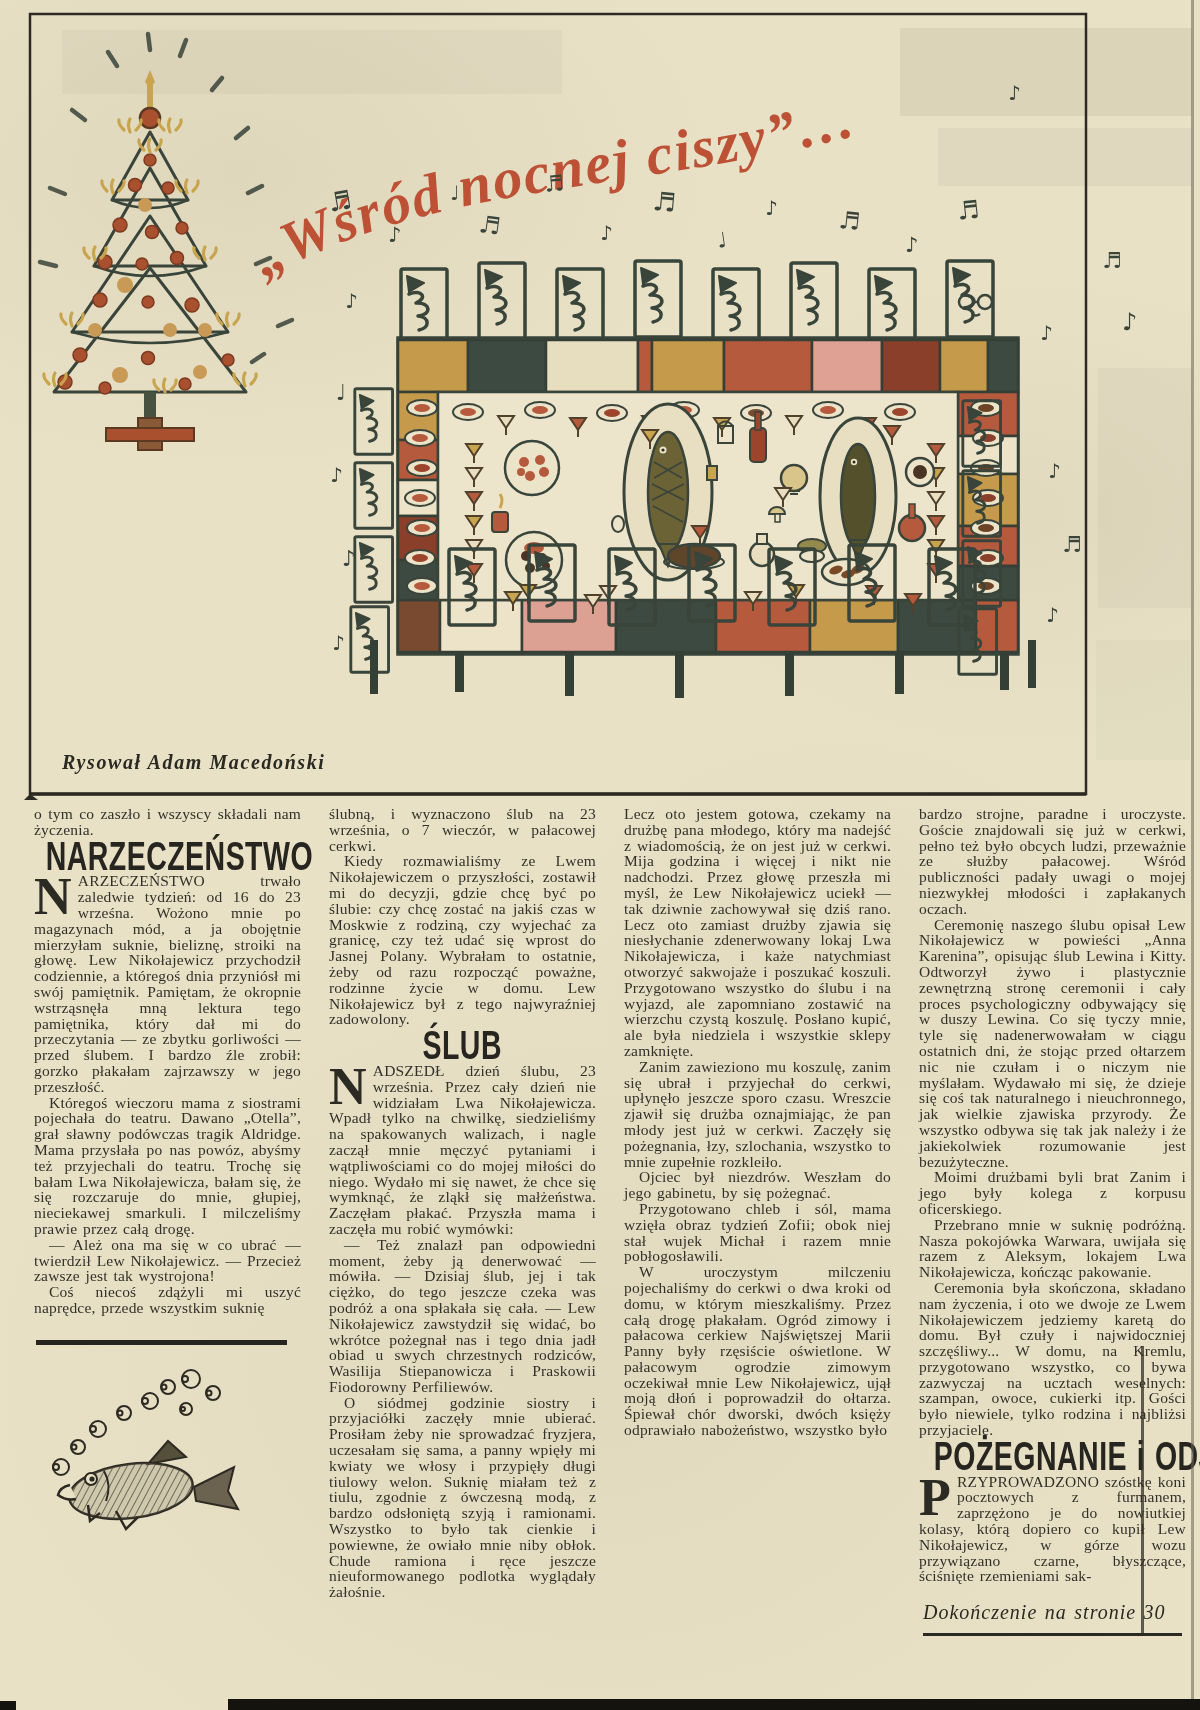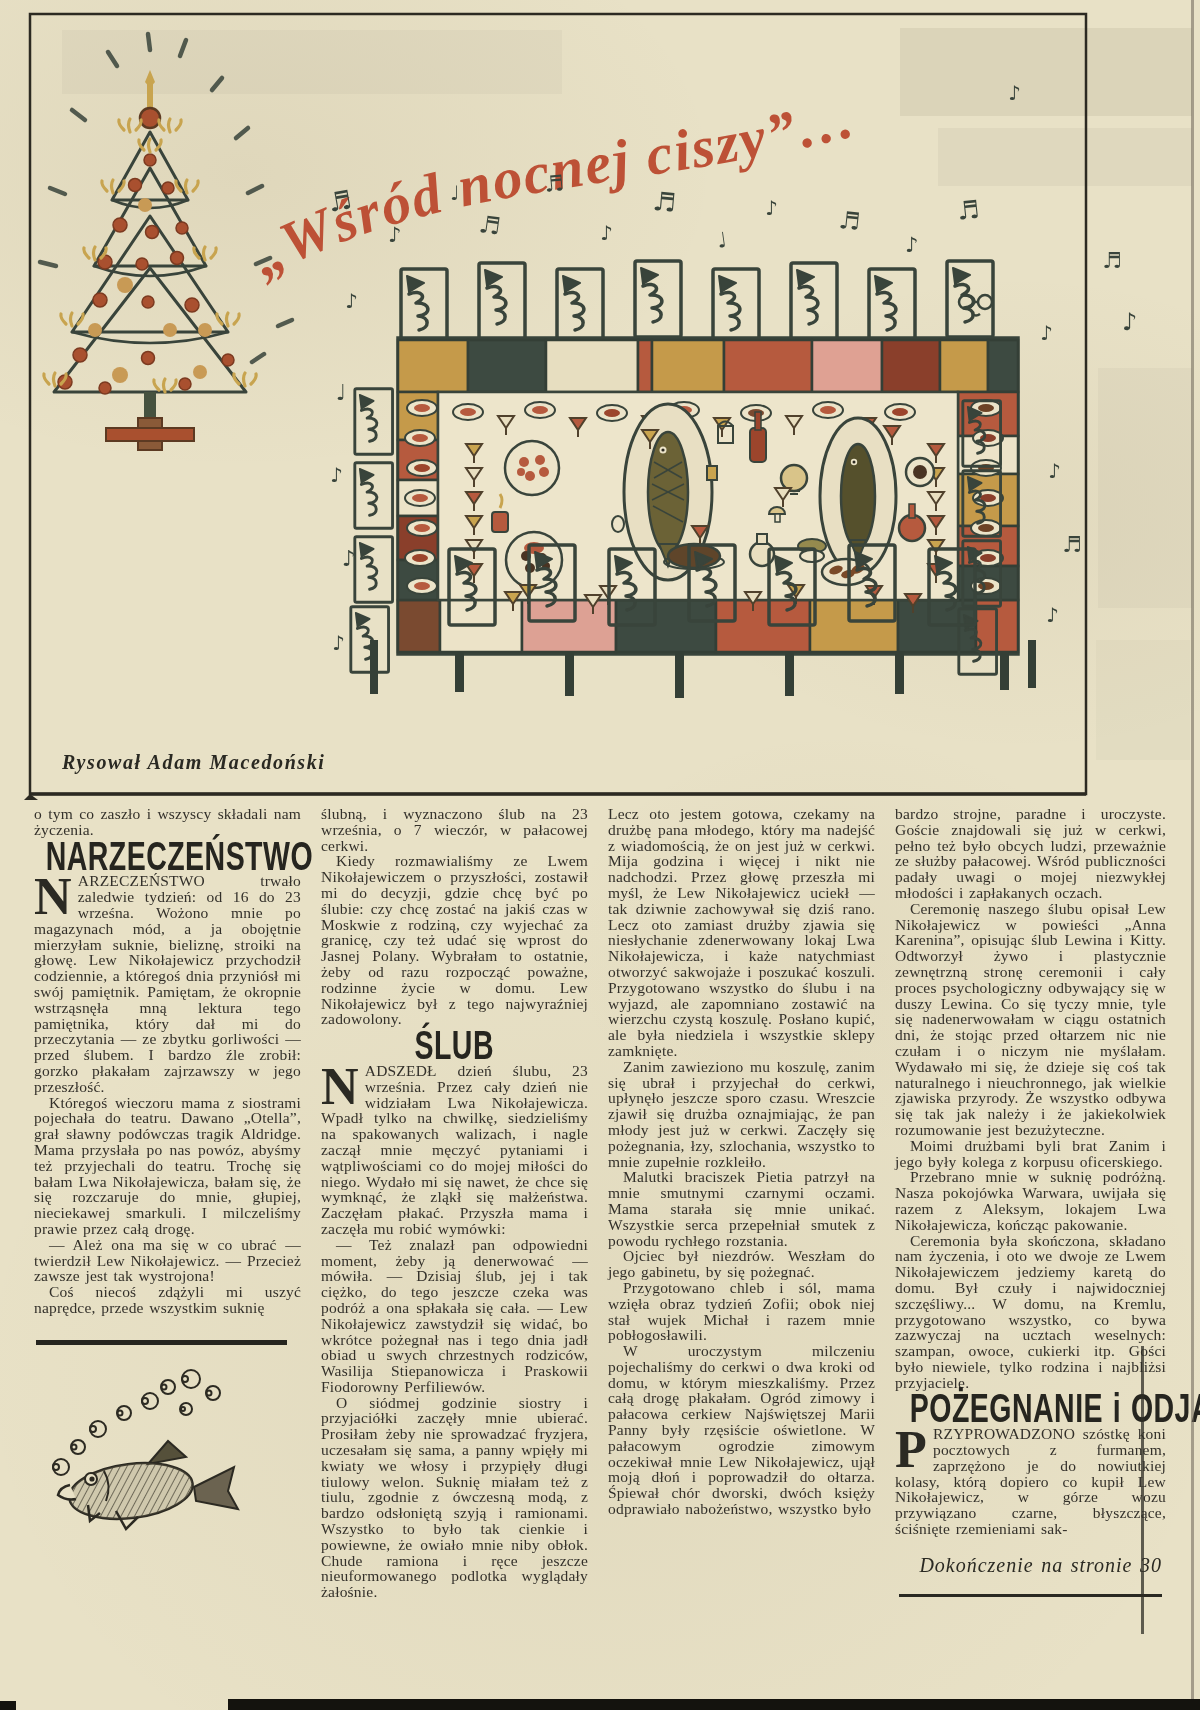--- a/index.html
+++ b/index.html
@@ -8,34 +8,34 @@
     background-color:#e8e1c6;
     background-image:
       radial-gradient(ellipse 800px 500px at 20% 10%, rgba(120,100,60,.08), transparent 60%),
       radial-gradient(ellipse 600px 400px at 85% 30%, rgba(120,100,60,.06), transparent 60%),
       radial-gradient(ellipse 900px 700px at 50% 80%, rgba(110,95,55,.06), transparent 70%),
       radial-gradient(ellipse 400px 300px at 70% 55%, rgba(130,110,70,.05), transparent 70%);
     color:#33302a;}
   .illo{position:absolute;top:0;left:0}
   .caption{position:absolute;top:752px;left:62px;font:700 italic 20px/1 "Liberation Serif",serif;
     letter-spacing:1.6px;color:#2a2922;}
-  .columns{position:absolute;top:806px;left:34px;width:1132px;display:flex;gap:20px;}
+  .columns{position:absolute;top:806px;left:34px;width:1132px;display:flex;gap:28px;}
   .col{flex:0 0 267px;width:267px;font-size:15.5px;line-height:15.8px;text-align:justify;
     letter-spacing:.2px;word-spacing:1.5px;}
   .col4{flex:1}
   .para{margin:0;text-indent:15px;}
   .noindent{text-indent:0}
   .heading{font-family:"Liberation Sans",sans-serif;font-size:31px;font-weight:700;
     text-align:center;letter-spacing:.5px;margin:11px 0 9px;color:#26251f;text-indent:0;}
   .heading .head-inner{display:inline-block;transform:scale(.92,1.32);transform-origin:center;white-space:nowrap}
   .dropcap{float:left;font:700 52px/42px "Liberation Serif",serif;color:#2b2a23;padding:3px 6px 0 0;}
   .rule{height:5px;background:#26251f;margin:24px 14px 0 2px;}
   .fishwrap{margin:14px 0 0 2px}
-  .footer-note{margin:16px 4px 0;text-align:right;font:italic 20px/1.2 "Liberation Serif",serif;
-    color:#2a2922;border-bottom:3px solid #2a2922;padding-bottom:17px;letter-spacing:1px;}
+  .footer-note{margin:16px 4px 0;text-align:left;font:italic 20px/1.2 "Liberation Serif",serif;
+    color:#2a2922;border-bottom:3px solid #2a2922;padding-bottom:9px;letter-spacing:1px;}
   .artifact-rule{position:absolute;left:1141px;top:1346px;width:3px;height:288px;background:#2f2d26;opacity:.75}
   .right-edge{position:absolute;left:1191px;top:0;width:3px;height:1710px;background:#6b6557;opacity:.55}
   .bottom-bar{position:absolute;left:228px;top:1699px;width:972px;height:11px;background:#14130e}
   .bottom-nub{position:absolute;left:0;top:1701px;width:16px;height:9px;background:#14130e}
   
   .ink{stroke:#39443b;fill:none;stroke-width:3;stroke-linecap:round;stroke-linejoin:round}
   .note{fill:#39443b;font-family:"DejaVu Sans",sans-serif}
   .script-title{font:700 italic 58px "Liberation Serif",serif;fill:#bd5136;letter-spacing:2px}
   #chair rect,#chair path{stroke:#39443b;stroke-width:3.5;fill:none;stroke-linejoin:round;stroke-linecap:round}
   #chair .pennant{fill:#39443b;stroke-width:2}
@@ -479,21 +479,20 @@
         <span class="head-inner">ŚLUB</span></h2>
       <p class="para noindent">
         <span class="dropcap">N</span><span>ADSZEDŁ dzień ślubu, 23 września. Przez cały dzień nie widziałam Lwa Nikołajewicza. Wpadł tylko na chwilkę, siedzieliśmy na spakowanych walizach, i nagle zaczął mnie męczyć pytaniami i wątpliwościami co do mojej miłości do niego. Wydało mi się nawet, że chce się wymknąć, że zląkł się małżeństwa. Zaczęłam płakać. Przyszła mama i zaczęła mu robić wymówki:</span></p>
       <p class="para">— Też znalazł pan odpowiedni moment, żeby ją denerwować — mówiła. — Dzisiaj ślub, jej i tak ciężko, do tego jeszcze czeka was podróż a ona spłakała się cała. — Lew Nikołajewicz zawstydził się widać, bo wkrótce pożegnał nas i tego dnia jadł obiad u swych chrzestnych rodziców, Wasilija Stiepanowicza i Praskowii Fiodorowny Perfiliewów.</p>
       <p class="para">O siódmej godzinie siostry i przyjaciółki zaczęły mnie ubierać. Prosiłam żeby nie sprowadzać fryzjera, uczesałam się sama, a panny wpięły mi kwiaty we włosy i przypięły długi tiulowy welon. Suknię miałam też z tiulu, zgodnie z ówczesną modą, z bardzo odsłoniętą szyją i ramionami. Wszystko to było tak cienkie i powiewne, że owiało mnie niby obłok. Chude ramiona i ręce jeszcze nieuformowanego podlotka wyglądały żałośnie.</p>
     </div>
 
     <div class="col">
       <p class="para noindent">Lecz oto jestem gotowa, czekamy na drużbę pana młodego, który ma nadejść z wiadomością, że on jest już w cerkwi. Mija godzina i więcej i nikt nie nadchodzi. Przez głowę przeszła mi myśl, że Lew Nikołajewicz uciekł — tak dziwnie zachowywał się dziś rano. Lecz oto zamiast drużby zjawia się niesłychanie zdenerwowany lokaj Lwa Nikołajewicza, i każe natychmiast otworzyć sakwojaże i poszukać koszuli. Przygotowano wszystko do ślubu i na wyjazd, ale zapomniano zostawić na wierzchu czystą koszulę. Posłano kupić, ale była niedziela i wszystkie sklepy zamknięte.</p>
       <p class="para">Zanim zawieziono mu koszulę, zanim się ubrał i przyjechał do cerkwi, upłynęło jeszcze sporo czasu. Wreszcie zjawił się drużba oznajmiając, że pan młody jest już w cerkwi. Zaczęły się pożegnania, łzy, szlochania, wszystko to mnie zupełnie rozkleiło.</p>
-      <p class="para">Malutki braciszek Pietia patrzył na mnie smutnymi czarnymi oczami. Mama starała się mnie unikać. Wszystkie serca przepełniał smutek z powodu rychłego rozstania.</p>
       <p class="para">Ojciec był niezdrów. Weszłam do jego gabinetu, by się pożegnać.</p>
       <p class="para">Przygotowano chleb i sól, mama wzięła obraz tydzień Zofii; obok niej stał wujek Michał i razem mnie pobłogosławili.</p>
       <p class="para">W uroczystym milczeniu pojechaliśmy do cerkwi o dwa kroki od domu, w którym mieszkaliśmy. Przez całą drogę płakałam. Ogród zimowy i pałacowa cerkiew Najświętszej Marii Panny były rzęsiście oświetlone. W pałacowym ogrodzie zimowym oczekiwał mnie Lew Nikołajewicz, ujął moją dłoń i poprowadził do ołtarza. Śpiewał chór dworski, dwóch księży odprawiało nabożeństwo, wszystko było</p>
     </div>
 
     <div class="col col4">
       <p class="para noindent">bardzo strojne, paradne i uroczyste. Goście znajdowali się już w cerkwi, pełno też było obcych ludzi, przeważnie ze służby pałacowej. Wśród publiczności padały uwagi o mojej niezwykłej młodości i zapłakanych oczach.</p>
       <p class="para">Ceremonię naszego ślubu opisał Lew Nikołajewicz w powieści „Anna Karenina”, opisując ślub Lewina i Kitty. Odtworzył żywo i plastycznie zewnętrzną stronę ceremonii i cały proces psychologiczny odbywający się w duszy Lewina. Co się tyczy mnie, tyle się nadenerwowałam w ciągu ostatnich dni, że stojąc przed ołtarzem nic nie czułam i o niczym nie myślałam. Wydawało mi się, że dzieje się coś tak naturalnego i nieuchronnego, jak wielkie zjawiska przyrody. Że wszystko odbywa się tak jak należy i że jakiekolwiek rozumowanie jest bezużyteczne.</p>
       <p class="para">Moimi drużbami byli brat Zanim i jego były kolega z korpusu oficerskiego.</p>
       <p class="para">Przebrano mnie w suknię podróżną. Nasza pokojówka Warwara, uwijała się razem z Aleksym, lokajem Lwa Nikołajewicza, kończąc pakowanie.</p>

